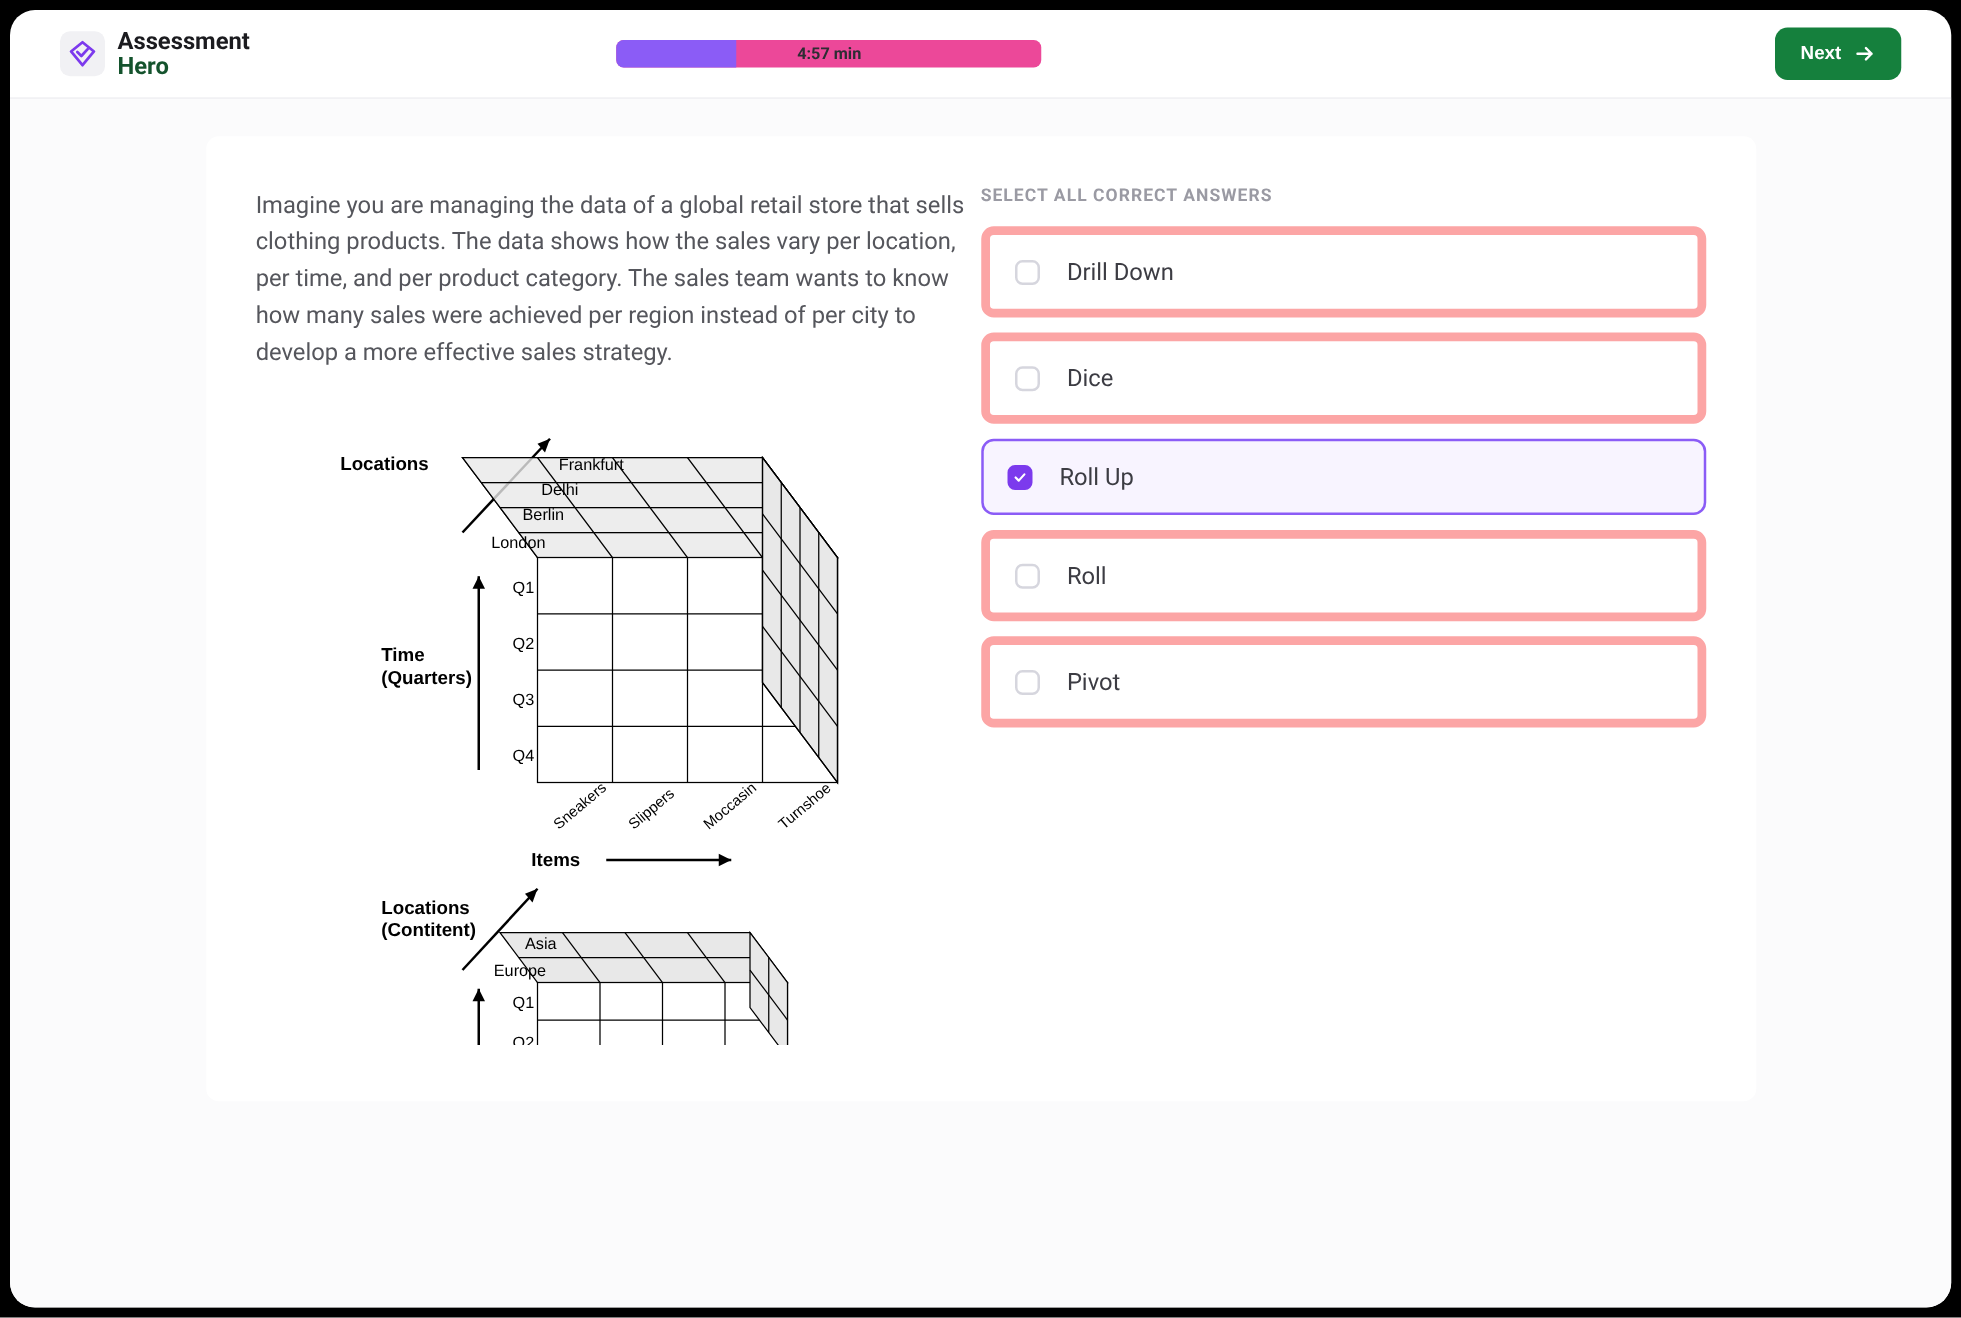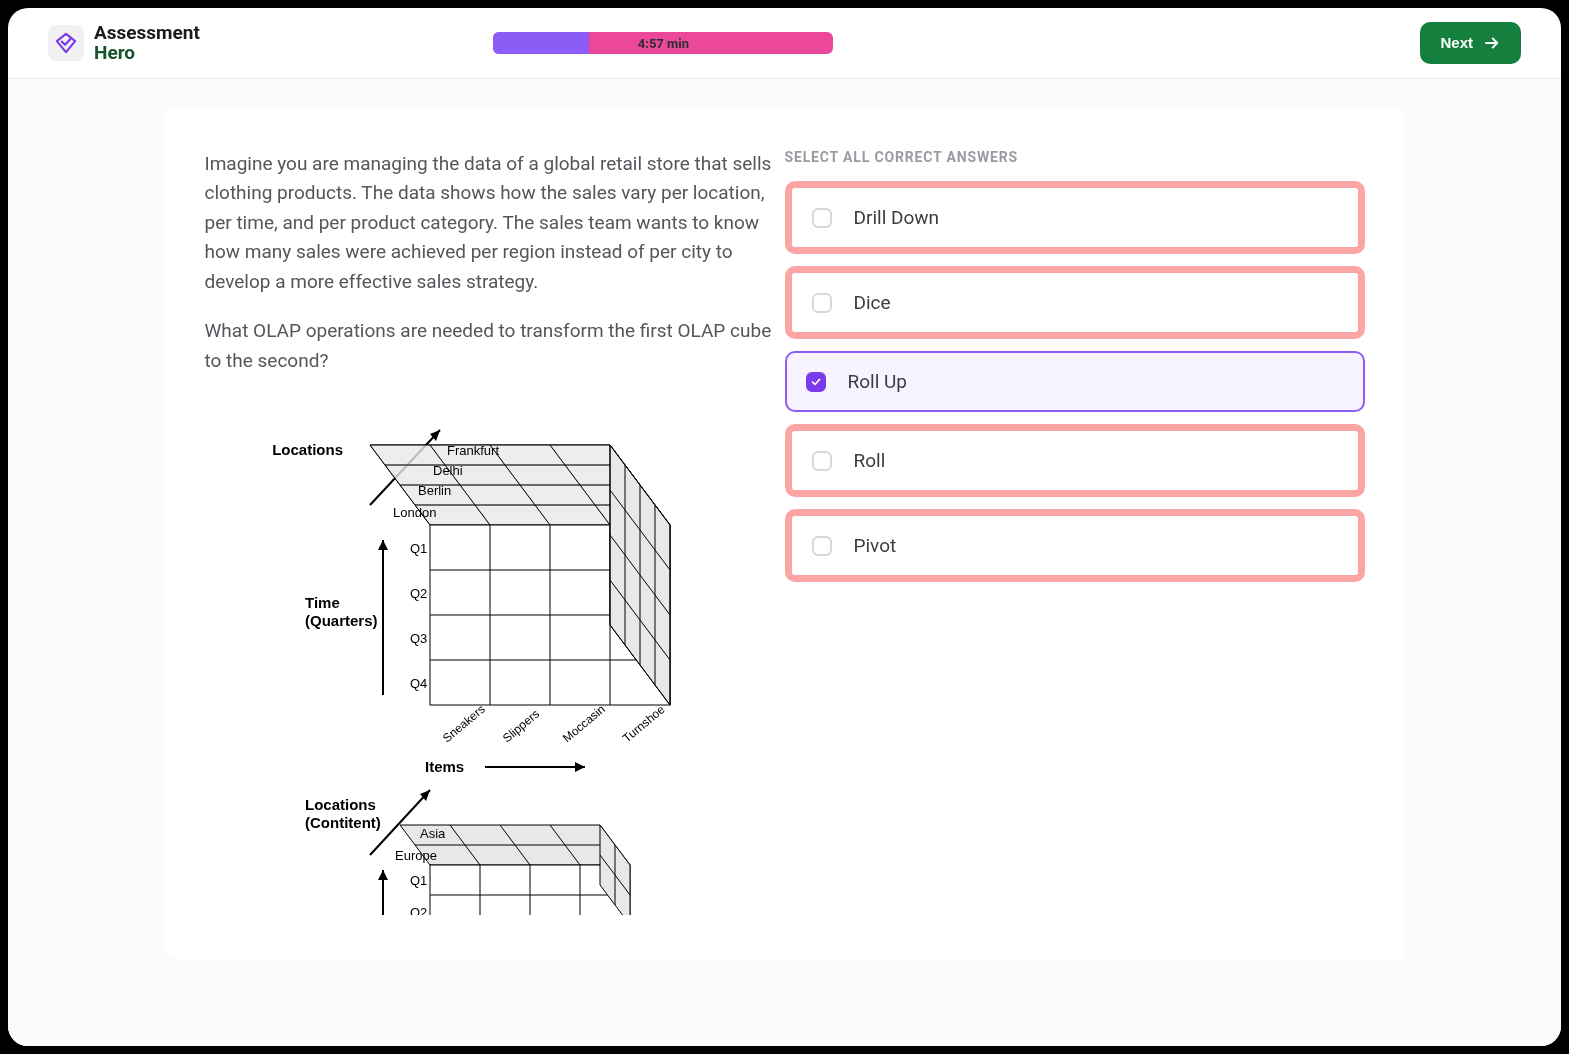--- a/index.html
+++ b/index.html
@@ -171,21 +171,20 @@
       </svg>
     </button>
   </div>
 
   <div class="content">
     <div class="card">
 
       <div class="col">
         <div class="question-text">
           <p>Imagine you are managing the data of a global retail store that sells clothing products. The data shows how the sales vary per location, per time, and per product category. The sales team wants to know how many sales were achieved per region instead of per city to develop a more effective sales strategy.</p>
-          <p>What OLAP operations are needed to transform the first OLAP cube to the second?</p>
         </div>
 
         <div class="diagram">
           <svg width="520" height="520" viewBox="0 0 520 520">
 
             <g transform="translate(0,0)">
 
               <line x1="165" y1="110" x2="235" y2="35" stroke="#000" stroke-width="2"></line>
               <polygon points="235,35 225,39 231,46" fill="#000"></polygon>
               <text class="axis-label" x="138" y="60" text-anchor="end">Locations</text>

